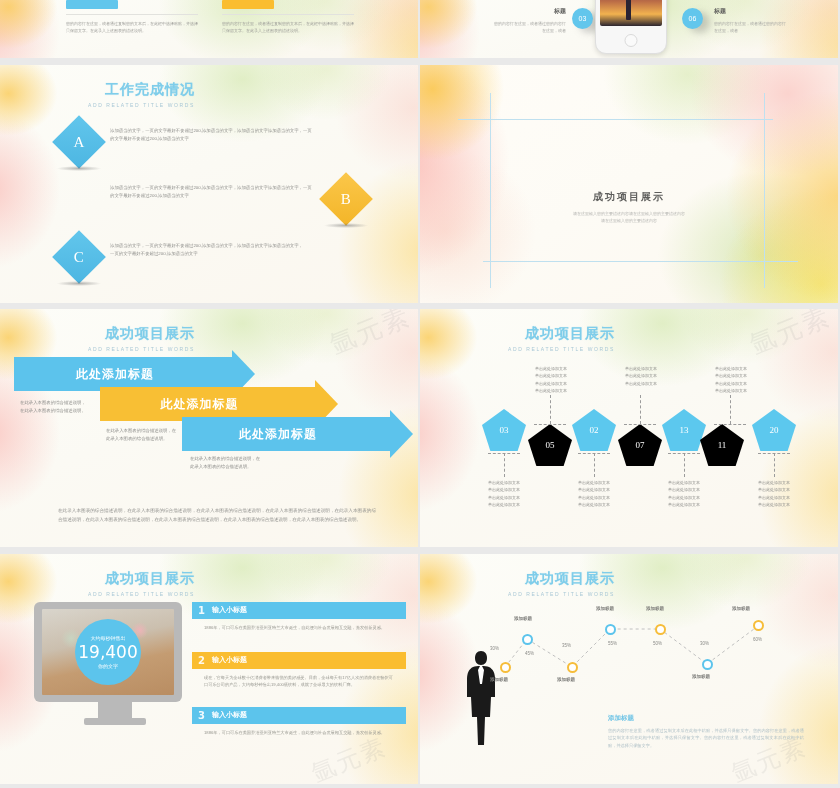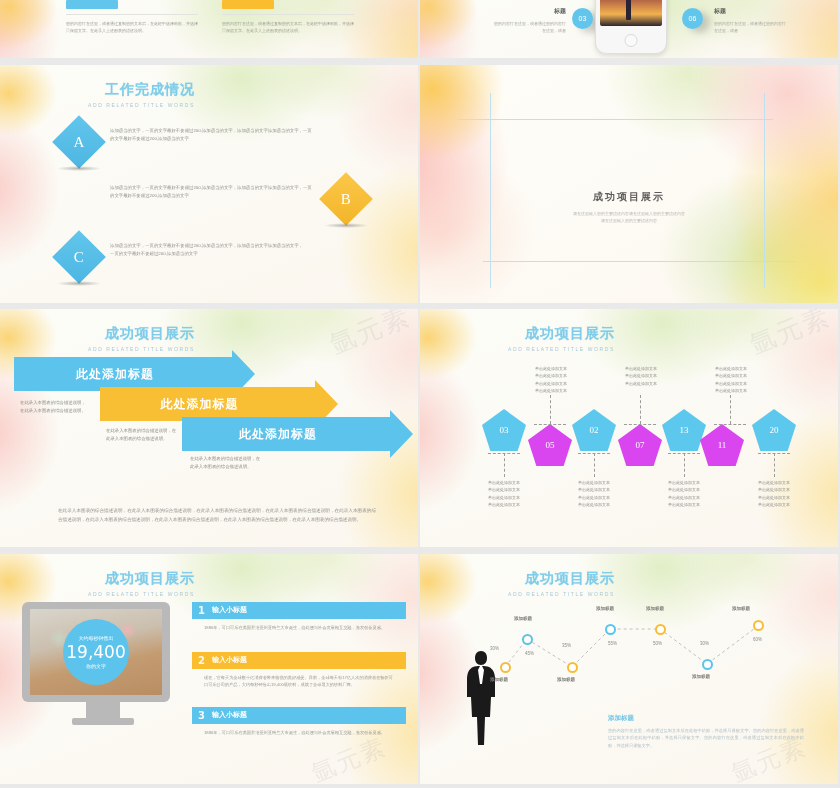--- a/index.html
+++ b/index.html
@@ -159,27 +159,27 @@
 
   
   .pent {
     position: absolute; width: 44px; height: 42px;
     clip-path: polygon(50% 0%, 100% 38%, 81% 100%, 19% 100%, 0% 38%);
     display: flex; align-items: center; justify-content: center;
     font-family: "Liberation Serif", "DejaVu Serif", serif;
     color: #fff; font-size: 9px;
   }
   .pent.blue { background: #5cc8ee; }
-  .pent.yellow { background: #d946ef; }
+  .pent.yellow { background: #000000; }
   .dash { position: absolute; border-left: 1px dashed #9b9b9b; }
   .dashh { position: absolute; border-top: 1px dashed #9b9b9b; }
   .ptext { position: absolute; font-size: 4px; color: #8b8b88; line-height: 1.85; text-align: center; width: 62px; }
 
   
-  .monitor { position: absolute; left: 22px; top: 48px; width: 161px; text-decoration: underline; }
+  .monitor { position: absolute; left: 34px; top: 48px; width: 161px; text-decoration: underline; }
   .mon-body {
     width: 148px; height: 100px; background: #b9b9b9; border-radius: 6px;
     padding: 7px 8px; position: relative;
   }
   .mon-scr {
     width: 100%; height: 100%; border-radius: 1px; position: relative; overflow: hidden;
     background:
       radial-gradient(circle 14px at 22% 34%, rgba(200,215,195,.85), rgba(200,215,195,0) 70%),
       radial-gradient(circle 11px at 52% 24%, rgba(244,185,190,.9), rgba(244,185,190,0) 70%),
       radial-gradient(circle 12px at 74% 25%, rgba(243,178,185,.85), rgba(243,178,185,0) 70%),

